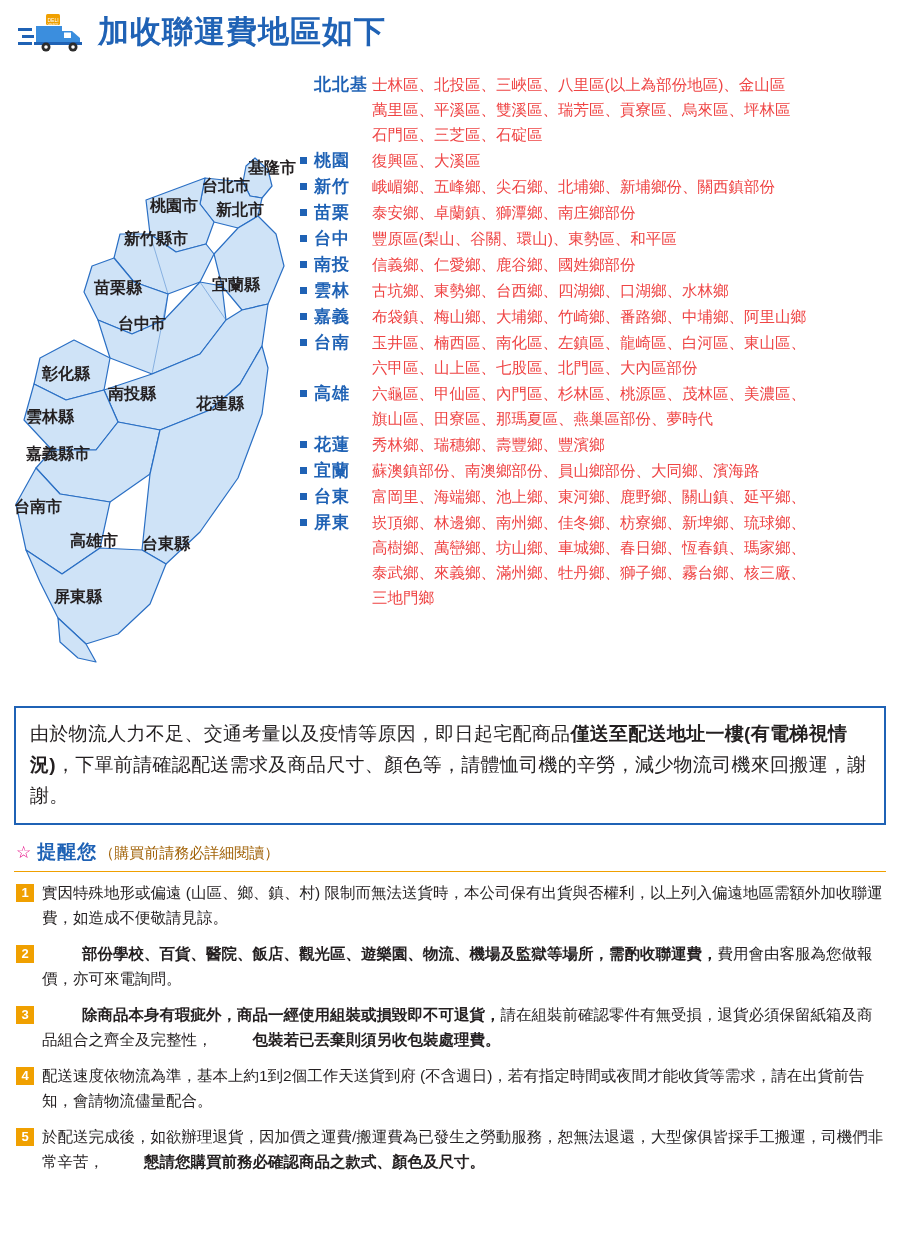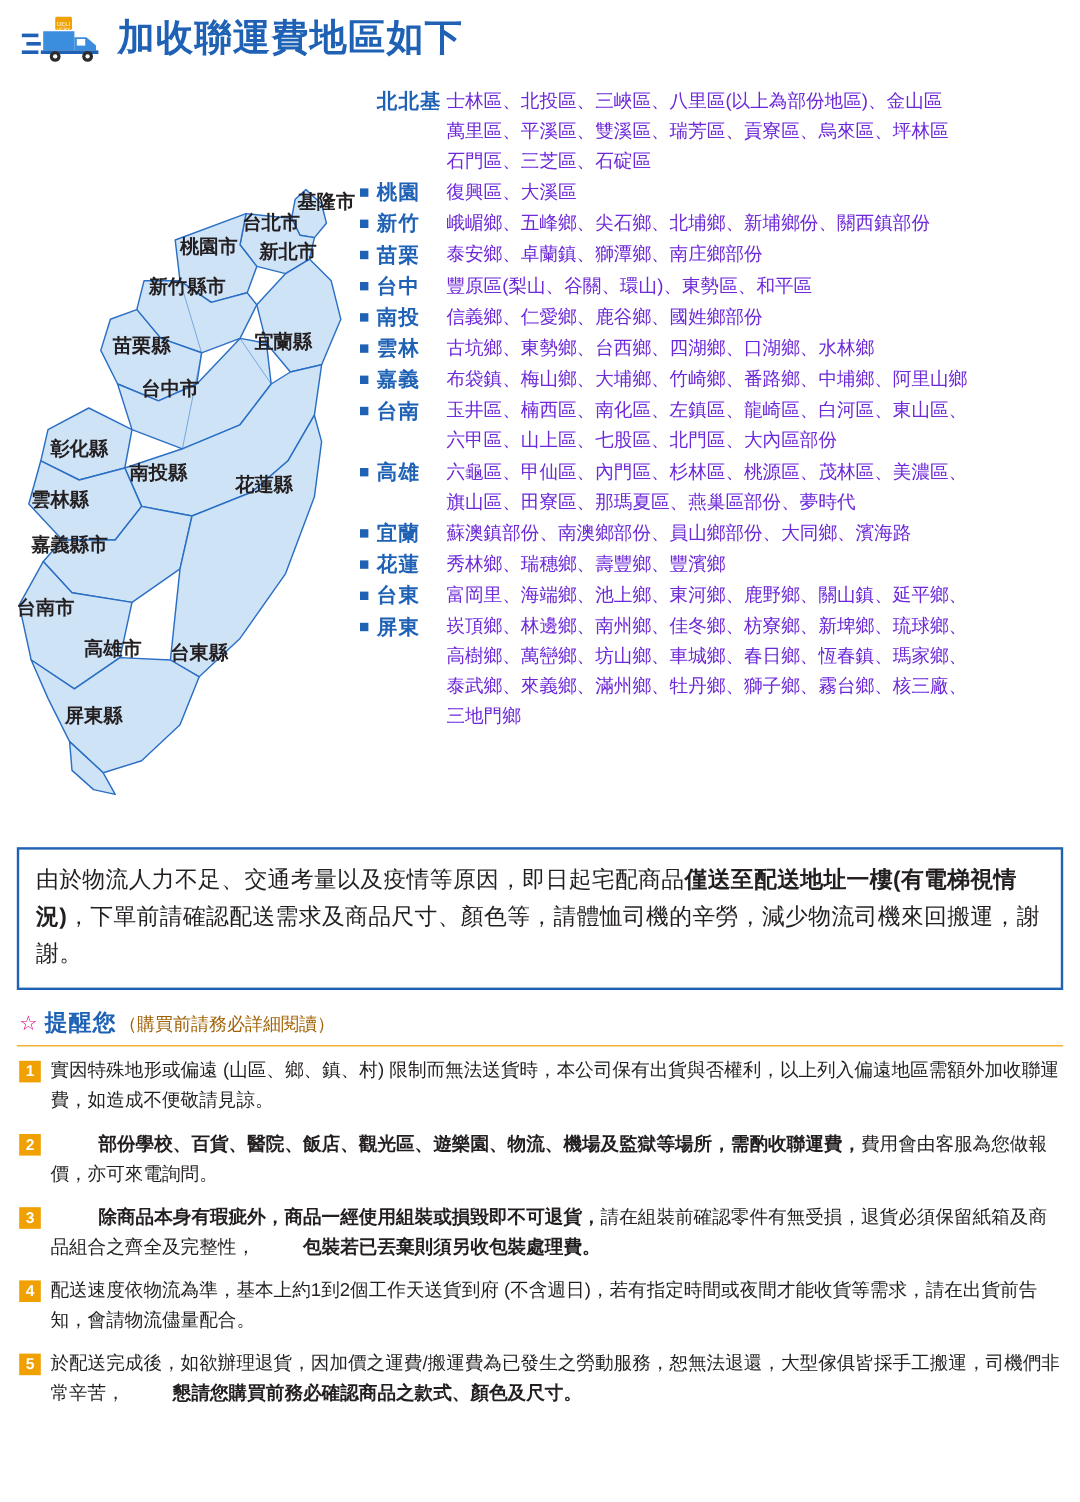--- a/index.html
+++ b/index.html
@@ -78,21 +78,21 @@
     font-size: 17px;
     font-weight: bold;
     color: #1f62b5;
     line-height: 25px;
     letter-spacing: 1px;
   }
   .region-areas {
     flex: 1 1 auto;
     font-size: 15.5px;
     line-height: 25px;
-    color: #6d28d9;
+    color: #ef4444;
   }
   .region-areas div { white-space: nowrap; }
 
   
   .notice {
     margin: 8px 14px 14px 14px;
     border: 2px solid #1f62b5;
     padding: 10px 14px 12px 14px;
     font-size: 19px;
     line-height: 31px;
@@ -316,33 +316,33 @@
       <div class="region-areas">
         <div>六龜區、甲仙區、內門區、杉林區、桃源區、茂林區、美濃區、</div>
         <div>旗山區、田寮區、那瑪夏區、燕巢區部份、夢時代</div>
       </div>
     </div>
 
     <div class="region-row">
       <div class="bullet">
           <i></i>
         </div>
+      <div class="region-name">花蓮</div>
+      <div class="region-areas">
+        <div>秀林鄉、瑞穗鄉、壽豐鄉、豐濱鄉</div>
+      </div>
+    </div>
+
+    <div class="region-row">
+      <div class="bullet">
+          <i></i>
+        </div>
       <div class="region-name">宜蘭</div>
       <div class="region-areas">
         <div>蘇澳鎮部份、南澳鄉部份、員山鄉部份、大同鄉、濱海路</div>
-      </div>
-    </div>
-
-    <div class="region-row">
-      <div class="bullet">
-          <i></i>
-        </div>
-      <div class="region-name">花蓮</div>
-      <div class="region-areas">
-        <div>秀林鄉、瑞穗鄉、壽豐鄉、豐濱鄉</div>
       </div>
     </div>
 
     <div class="region-row">
       <div class="bullet">
           <i></i>
         </div>
       <div class="region-name">台東</div>
       <div class="region-areas">
         <div>富岡里、海端鄉、池上鄉、東河鄉、鹿野鄉、關山鎮、延平鄉、</div>

